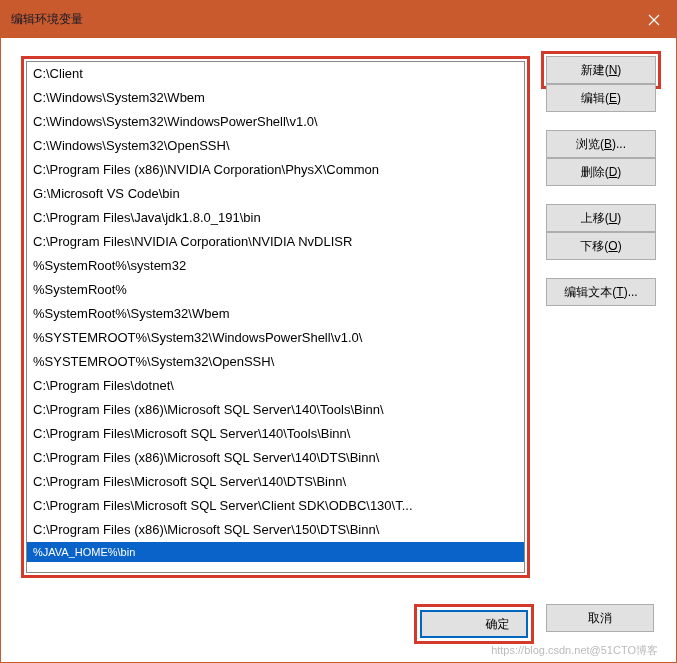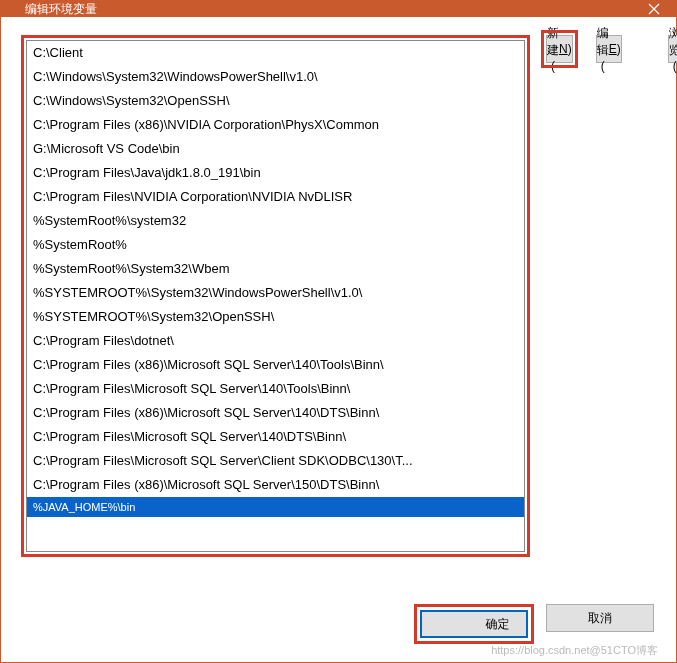--- a/index.html
+++ b/index.html
@@ -15,26 +15,26 @@
       width: 677px;
       height: 663px;
       background: #fff;
       border: 1px solid #c85a2e;
       display: flex;
       flex-direction: column;
       position: relative;
     }
     .titlebar {
       background: #c85a2e;
-      height: 16px;
+      height: 37px;
       display: flex;
       align-items: center;
       justify-content: space-between;
-      color: #ffffff;
-      padding-left: 24px;
+      color: #0f172a;
+      padding-left: 10px;
     }
     .titlebar-title { font-size: 12px; }
     .close-btn {
       width: 45px;
       height: 32px;
       display: flex;
       align-items: center;
       justify-content: center;
       cursor: pointer;
     }
@@ -83,22 +83,22 @@
       color: #fff;
       border: none;
       outline: none;
       font-size: 11px;
       padding: 4px 6px;
       font-family: inherit;
     }
     .side-buttons {
       width: 110px;
       display: flex;
-      flex-direction: row;
-      gap: 23px;
+      flex-direction: column;
+      gap: 0;
     }
     .btn {
       height: 28px;
       background: #e1e1e1;
       border: 1px solid #adadad;
       font-size: 12px;
       color: #000;
       cursor: pointer;
       display: flex;
       align-items: center;
@@ -159,20 +159,21 @@
           <path d="M1 1 L11 11 M11 1 L1 11" stroke="#fff" stroke-width="1.2" fill="none"></path>
         </svg>
     </div>
   </div>
 
   <div class="content">
     <div class="list-panel">
       <div class="listbox-wrap">
         <div class="listbox" id="listbox">
             <div class="list-item">C:\Client</div>
+            <div class="list-item">C:\Windows\System32\Wbem</div>
             <div class="list-item">C:\Windows\System32\WindowsPowerShell\v1.0\</div>
             <div class="list-item">C:\Windows\System32\OpenSSH\</div>
             <div class="list-item">C:\Program Files (x86)\NVIDIA Corporation\PhysX\Common</div>
             <div class="list-item">G:\Microsoft VS Code\bin</div>
             <div class="list-item">C:\Program Files\Java\jdk1.8.0_191\bin</div>
             <div class="list-item">C:\Program Files\NVIDIA Corporation\NVIDIA NvDLISR</div>
             <div class="list-item">%SystemRoot%\system32</div>
             <div class="list-item">%SystemRoot%</div>
             <div class="list-item">%SystemRoot%\System32\Wbem</div>
             <div class="list-item">%SYSTEMROOT%\System32\WindowsPowerShell\v1.0\</div>

